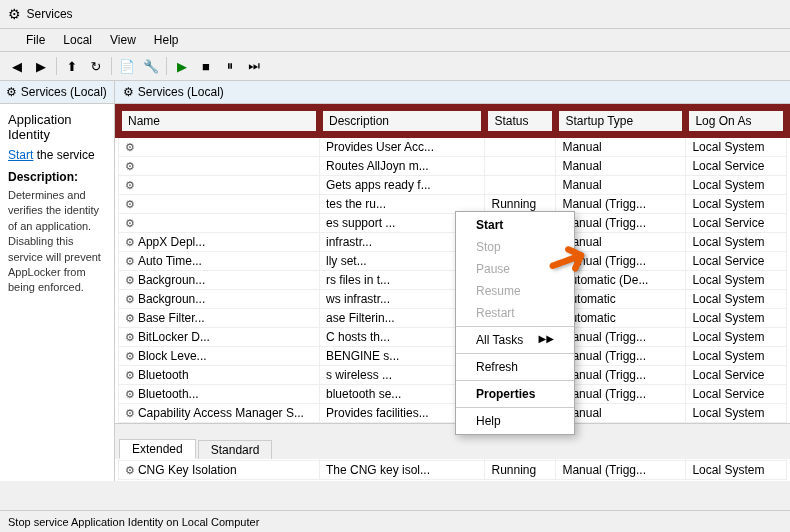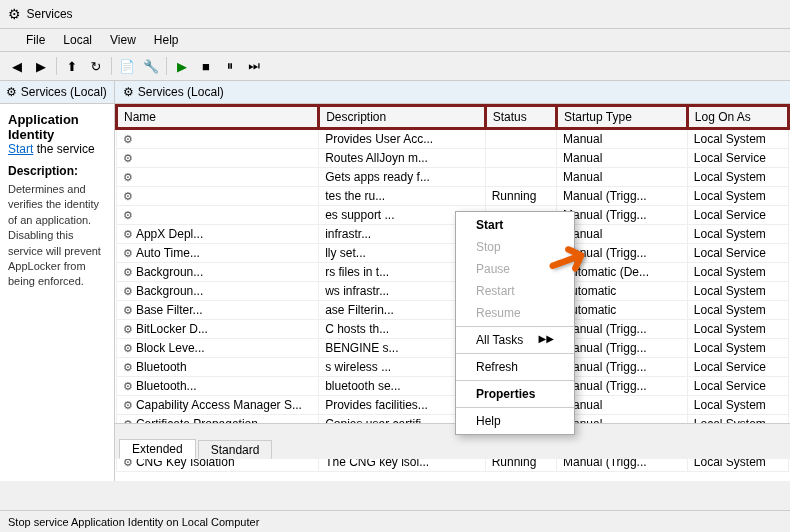--- a/index.html
+++ b/index.html
@@ -17,32 +17,32 @@
     .toolbar-btn { width: 22px; height: 22px; border: 1px solid transparent; background: transparent; cursor: pointer; display: flex; align-items: center; justify-content: center; font-size: 13px; }
     .toolbar-sep { width: 1px; height: 18px; background: #ccc; margin: 0 2px; }
 
     
     .main-layout { display: flex; height: calc(532px - 90px); }
 
     
     .left-panel { width: 115px; background: #fff; border-right: 1px solid #ccc; padding: 0; }
     .left-panel-header { background: #e8f0f8; padding: 4px 6px; font-size: 12px; border-bottom: 1px solid #ccc; display: flex; align-items: center; gap: 4px; }
     .left-panel-content { padding: 8px; }
-    .service-name { font-size: 13px; font-weight: bold; color: #000; }
+    .service-name { font-size: 13px; font-weight: normal; color: #000; margin-bottom: 6px; }
     .service-link { color: #0066cc; cursor: pointer; text-decoration: underline; font-size: 12px; }
     .service-desc-label { font-size: 12px; font-weight: bold; margin: 8px 0 4px; }
     .service-desc-text { font-size: 11px; color: #333; line-height: 1.4; }
 
     
     .right-panel { flex: 1; background: #fff; position: relative; overflow: hidden; }
     .right-panel-header { background: #e8f0f8; padding: 4px 8px; font-size: 12px; border-bottom: 1px solid #ccc; display: flex; align-items: center; gap: 4px; }
 
     
     .services-table { width: 100%; border-collapse: collapse; font-size: 12px; }
-    .services-table th { background: #f5f5f5; border: 3px solid #7f1d1d; padding: 3px 6px; text-align: left; font-weight: normal; font-size: 12px; cursor: pointer; white-space: nowrap; }
+    .services-table th { background: #f5f5f5; border: 7px solid #7f1d1d; padding: 3px 6px; text-align: left; font-weight: normal; font-size: 12px; cursor: pointer; white-space: nowrap; }
     .services-table td { border: 1px solid #eee; padding: 2px 6px; white-space: nowrap; overflow: hidden; max-width: 150px; text-overflow: ellipsis; }
 
     
     .context-menu { position: absolute; background: #fff; border: 1px solid #aaa; box-shadow: 3px 3px 8px rgba(0,0,0,0.25); z-index: 100; min-width: 120px; padding: 2px 0; }
     .ctx-item { padding: 4px 20px; cursor: pointer; font-size: 12px; white-space: nowrap; }
     .ctx-item.disabled { color: #aaa; cursor: default; }
     .ctx-item.bold { font-weight: bold; }
     .ctx-separator { height: 1px; background: #ccc; margin: 2px 0; }
     .ctx-item.has-arrow::after { content: '▶'; float: right; margin-left: 15px; font-size: 10px; }
 
@@ -255,22 +255,22 @@
   </tr>
             </tbody>
         </table>
       </div>
     </div>
 
     <div class="context-menu" style="top: 130px; left: 340px;" id="context-menu">
     <div class="ctx-item bold">Start</div>
         <div class="ctx-item disabled">Stop</div>
         <div class="ctx-item disabled">Pause</div>
+        <div class="ctx-item disabled">Resume</div>
         <div class="ctx-item disabled">Restart</div>
-        <div class="ctx-item disabled">Resume</div>
         <div class="ctx-separator"></div>
         <div class="ctx-item has-arrow">All Tasks<span style="float: right; font-size: 10px;"> ▶</span></div>
         <div class="ctx-separator"></div>
         <div class="ctx-item">Refresh</div>
         <div class="ctx-separator"></div>
         <div class="ctx-item bold">Properties</div>
         <div class="ctx-separator"></div>
         <div class="ctx-item">Help</div>
       </div>
 

